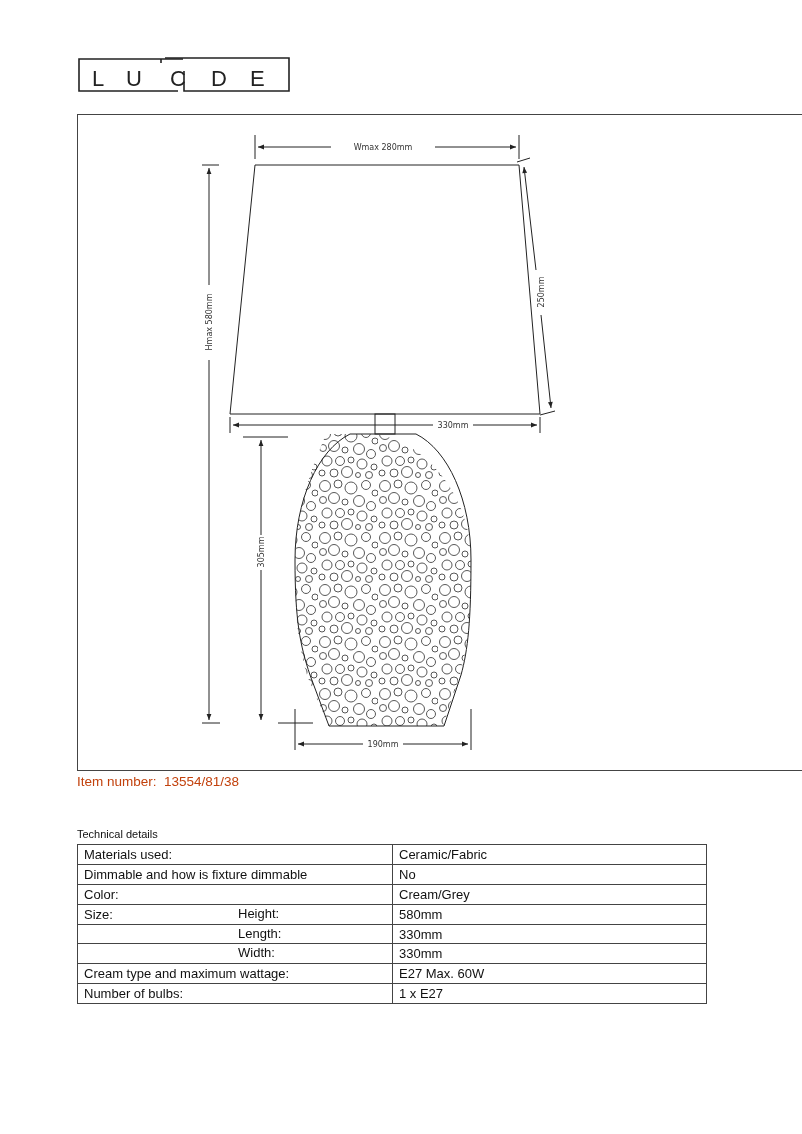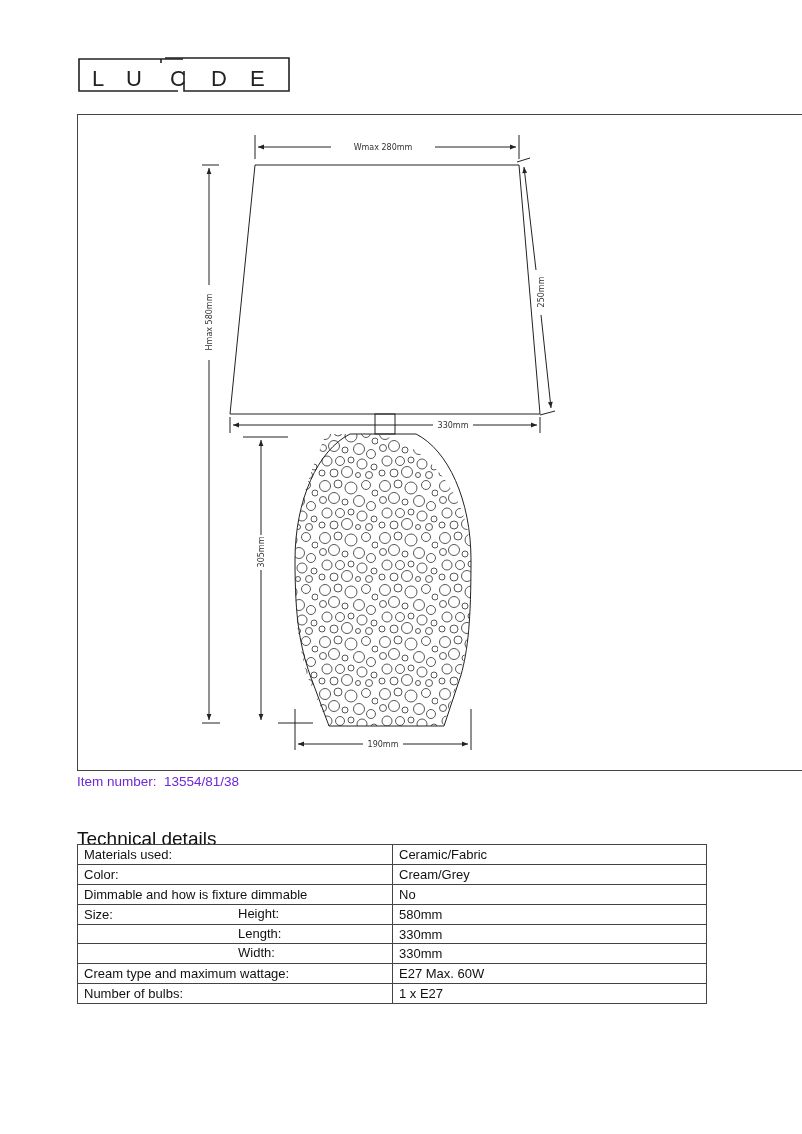--- a/index.html
+++ b/index.html
@@ -7,23 +7,23 @@
            font-family: "Liberation Sans", sans-serif; color: #111; }
 
     .logo { position: absolute; left: 78px; top: 57px; width: 212px; height: 36px; }
     .logo svg { width: 100%; height: 100%; }
 
     .drawing-frame { position: absolute; left: 77px; top: 114px; width: 731px; height: 657px;
                      border: 1px solid #444; box-sizing: border-box; }
     .drawing-frame svg { position: absolute; left: 0; top: 0; }
 
     .item-number { position: absolute; left: 77px; top: 774px; font-size: 13.5px;
-                   font-family: "Liberation Sans", sans-serif; color: #6d28d9; }
+                   font-family: "Liberation Sans", sans-serif; color: #c2410c; }
 
-    .tech-title { position: absolute; left: 77px; top: 828px; font-size: 19px; }
+    .tech-title { position: absolute; left: 77px; top: 828px; font-size: 11px; }
 
     table.spec { position: absolute; left: 77px; top: 844px; width: 630px;
                  border-collapse: collapse; font-size: 13px; border-radius: 27px; }
     table.spec td { border: 1px solid #444; height: 18.9px; padding: 0 0 0 6px;
                     line-height: 17px; vertical-align: middle; white-space: nowrap; }
     table.spec td.label { width: 308px; position: relative; }
     table.spec td.value { }
     .sub { position: absolute; left: 160px; top: 0; line-height: 18.9px; }
   </style>
 </head>
@@ -143,26 +143,26 @@
 
 <div class="tech-title">Technical details</div>
 
 <table class="spec">
   <tbody>
     <tr>
       <td class="label">Materials used:</td>
       <td class="value">Ceramic/Fabric</td>
     </tr>
     <tr>
+      <td class="label">Dimmable and how is fixture dimmable</td>
+      <td class="value">No</td>
+    </tr>
+    <tr>
       <td class="label">Color:</td>
       <td class="value">Cream/Grey</td>
-    </tr>
-    <tr>
-      <td class="label">Dimmable and how is fixture dimmable</td>
-      <td class="value">No</td>
     </tr>
     <tr>
       <td class="label">
         <span>Size:</span>
         <span class="sub">Height:</span>
       </td>
       <td class="value">580mm</td>
     </tr>
     <tr>
       <td class="label">

